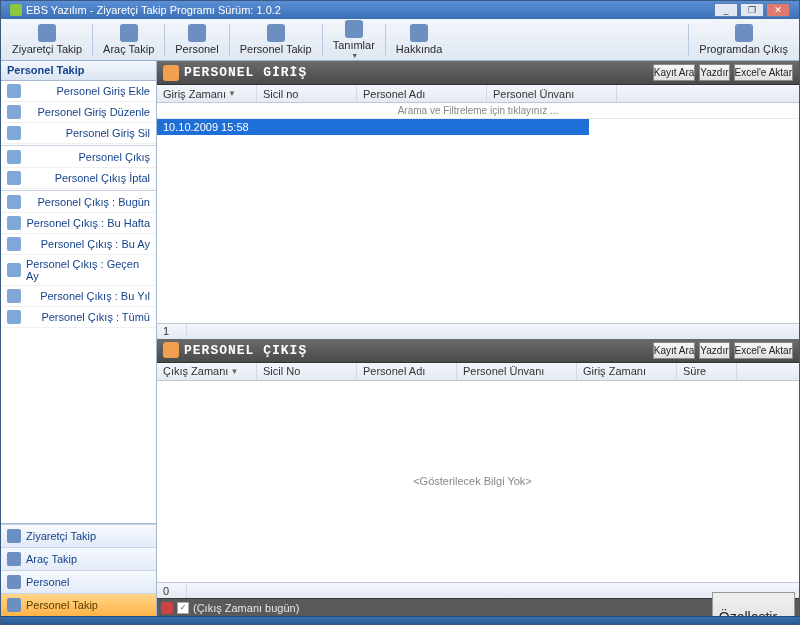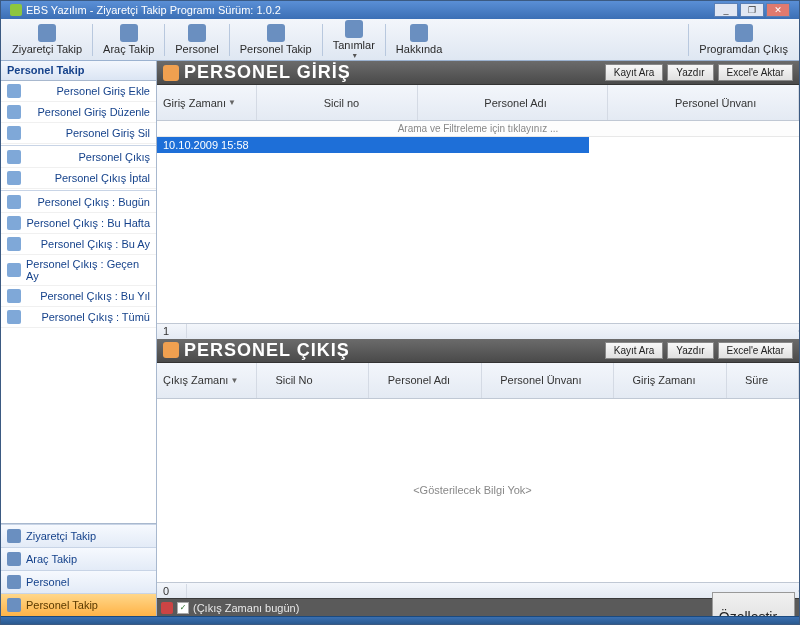--- a/index.html
+++ b/index.html
@@ -26,24 +26,24 @@
 .sidebar-bottom { border-top: 1px solid #a8b8ce; }
 .nav-btn { display: flex; align-items: center; padding: 4px 6px; background: linear-gradient(#f6f9fe, #e3ebf7); border-top: 1px solid #c8d4e6; cursor: pointer; color: #15428b; }
 .nav-btn.active { background: linear-gradient(#ffd78a, #ffb347); color: #5a3a00; }
 .nav-btn .nav-icon { width: 14px; height: 14px; margin-right: 5px; background: #6a8fc0; border-radius: 2px; }
 .main { flex: 1; display: flex; flex-direction: column; background: #fff; overflow: hidden; }
 .panel { display: flex; flex-direction: column; overflow: hidden; }
 .panel.top { flex: 1; }
 .panel.bottom { flex: 1; }
 .panel-header { height: 24px; background: linear-gradient(#6b6b6b, #4a4a4a); border-bottom: 1px solid #333; display: flex; align-items: center; padding: 0 6px; }
 .panel-header .ph-icon { width: 16px; height: 16px; background: #f0a050; border-radius: 3px; margin-right: 5px; }
-.panel-header .ph-title { color: #fff; font-size: 18px; font-weight: bold; letter-spacing: 1px; }
+.panel-header .ph-title { color: #fff; font-size: 13px; font-weight: bold; letter-spacing: 1px; font-family: Liberation Mono, monospace; }
 .panel-header .spacer { flex: 1; }
-.panel-header .ph-btn { padding: 2px 8px; background: linear-gradient(#f8f8f8, #e0e0e0); border: 1px solid #888; margin-left: 4px; cursor: pointer; color: #222; font-size: 10px; }
-.grid-header { height: 36px; background: linear-gradient(#f3f6fb, #e4eaf3); border-bottom: 1px solid #c0c8d4; display: flex; justify-content: space-between; }
+.panel-header .ph-btn { padding: 2px 0; background: linear-gradient(#f8f8f8, #e0e0e0); border: 1px solid #888; margin-left: 4px; cursor: pointer; color: #222; font-size: 10px; }
+.grid-header { height: 18px; background: linear-gradient(#f3f6fb, #e4eaf3); border-bottom: 1px solid #c0c8d4; display: flex; }
 .gh-cell { padding: 2px 6px; border-right: 1px solid #d4dae4; color: #333; display: flex; align-items: center; }
 .sort-arrow { margin-left: 2px; font-size: 8px; color: #666; }
 .filter-row { height: 16px; background: #fdfdfd; border-bottom: 1px solid #e8e8e8; text-align: center; color: #888; font-size: 10px; line-height: 16px; }
 .grid-body { flex: 1; background: #fff; overflow: auto; position: relative; }
 .grid-row { height: 16px; display: flex; align-items: center; }
 .grid-row.selected { background: #1e6fd8; color: #fff; }
 .gr-cell { padding: 1px 6px; }
 .empty-msg { color: #888; text-align: center; position: absolute; top: 50%; left: 0; right: 11px; transform: translateY(-50%); }
 .grid-footer { height: 16px; background: linear-gradient(#f3f6fb, #e4eaf3); border-top: 1px solid #c0c8d4; display: flex; align-items: center; }
 .gf-cell { padding: 1px 6px; border-right: 1px solid #d4dae4; color: #333; }

